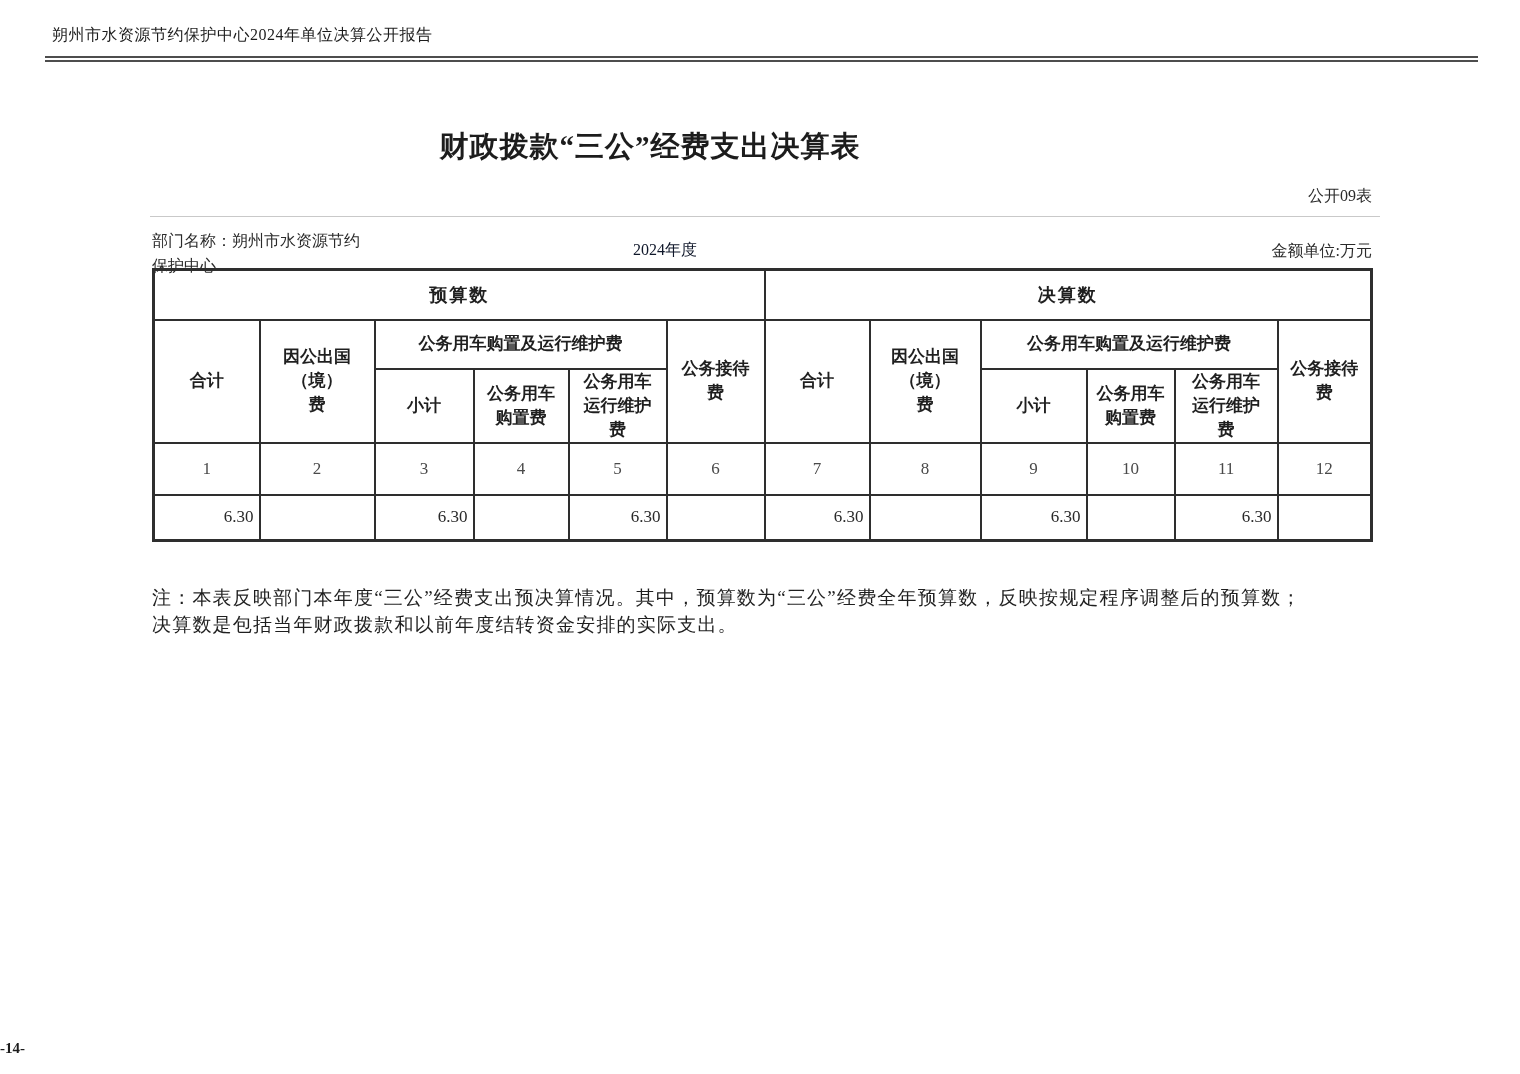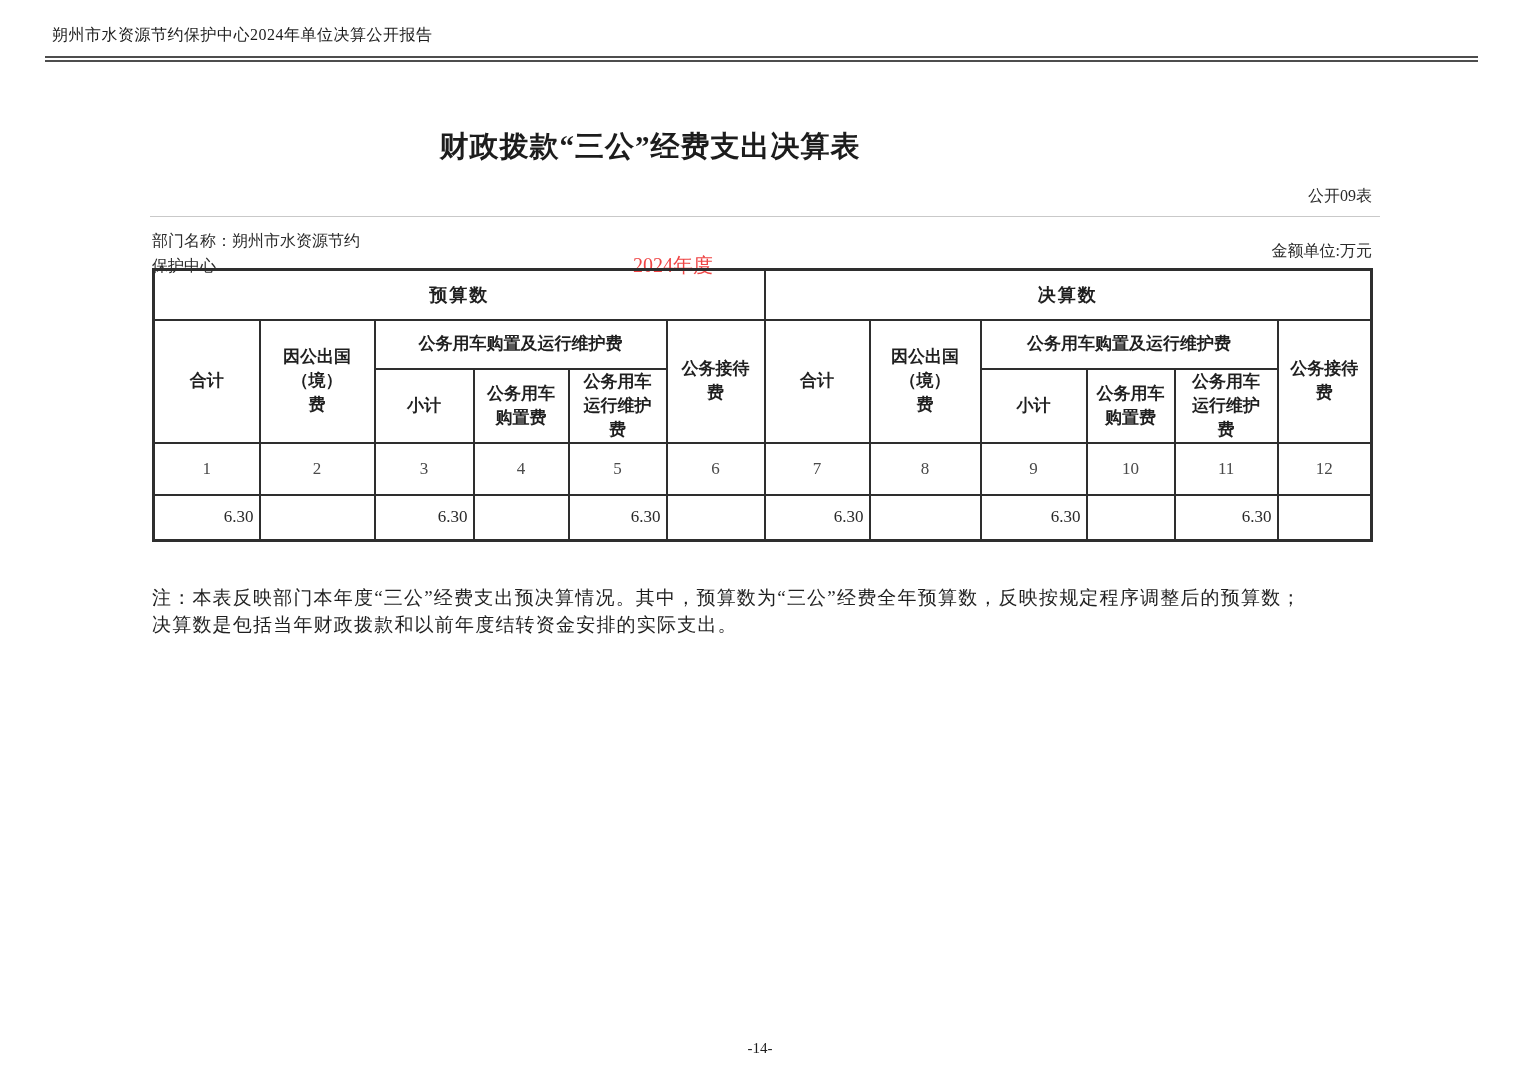--- a/index.html
+++ b/index.html
@@ -67,23 +67,23 @@
     left: 152px;
     top: 228px;
     font-size: 16px;
     line-height: 25px;
     color: #2a2a2a;
     white-space: pre-line;
   }
   .fiscal-year {
     position: absolute;
     left: 633px;
-    top: 252px;
-    font-size: 20px;
-    color: #ef4444;
+    top: 240px;
+    font-size: 16px;
+    color: #0f172a;
   }
   .amount-unit {
     position: absolute;
     right: 148px;
     top: 241px;
     font-size: 16px;
     color: #2a2a2a;
     text-align: center;
   }
   table.fin-table {
@@ -136,23 +136,23 @@
     letter-spacing: 1.2px;
     color: #1f1f1f;
     white-space: pre-line;
     margin-top: 40px;
   }
   .page-number {
     position: absolute;
     left: 0;
     top: 1040px;
     width: 1520px;
-    text-align: center;
+    text-align: left;
     font-size: 15px;
-    font-weight: normal;
+    font-weight: bold;
     color: #1c1c1c;
   }
 </style>
 </head>
 <body>
 
 <div class="page">
 
   <div class="report-header">朔州市水资源节约保护中心2024年单位决算公开报告</div>
   <div class="header-rule"></div>

